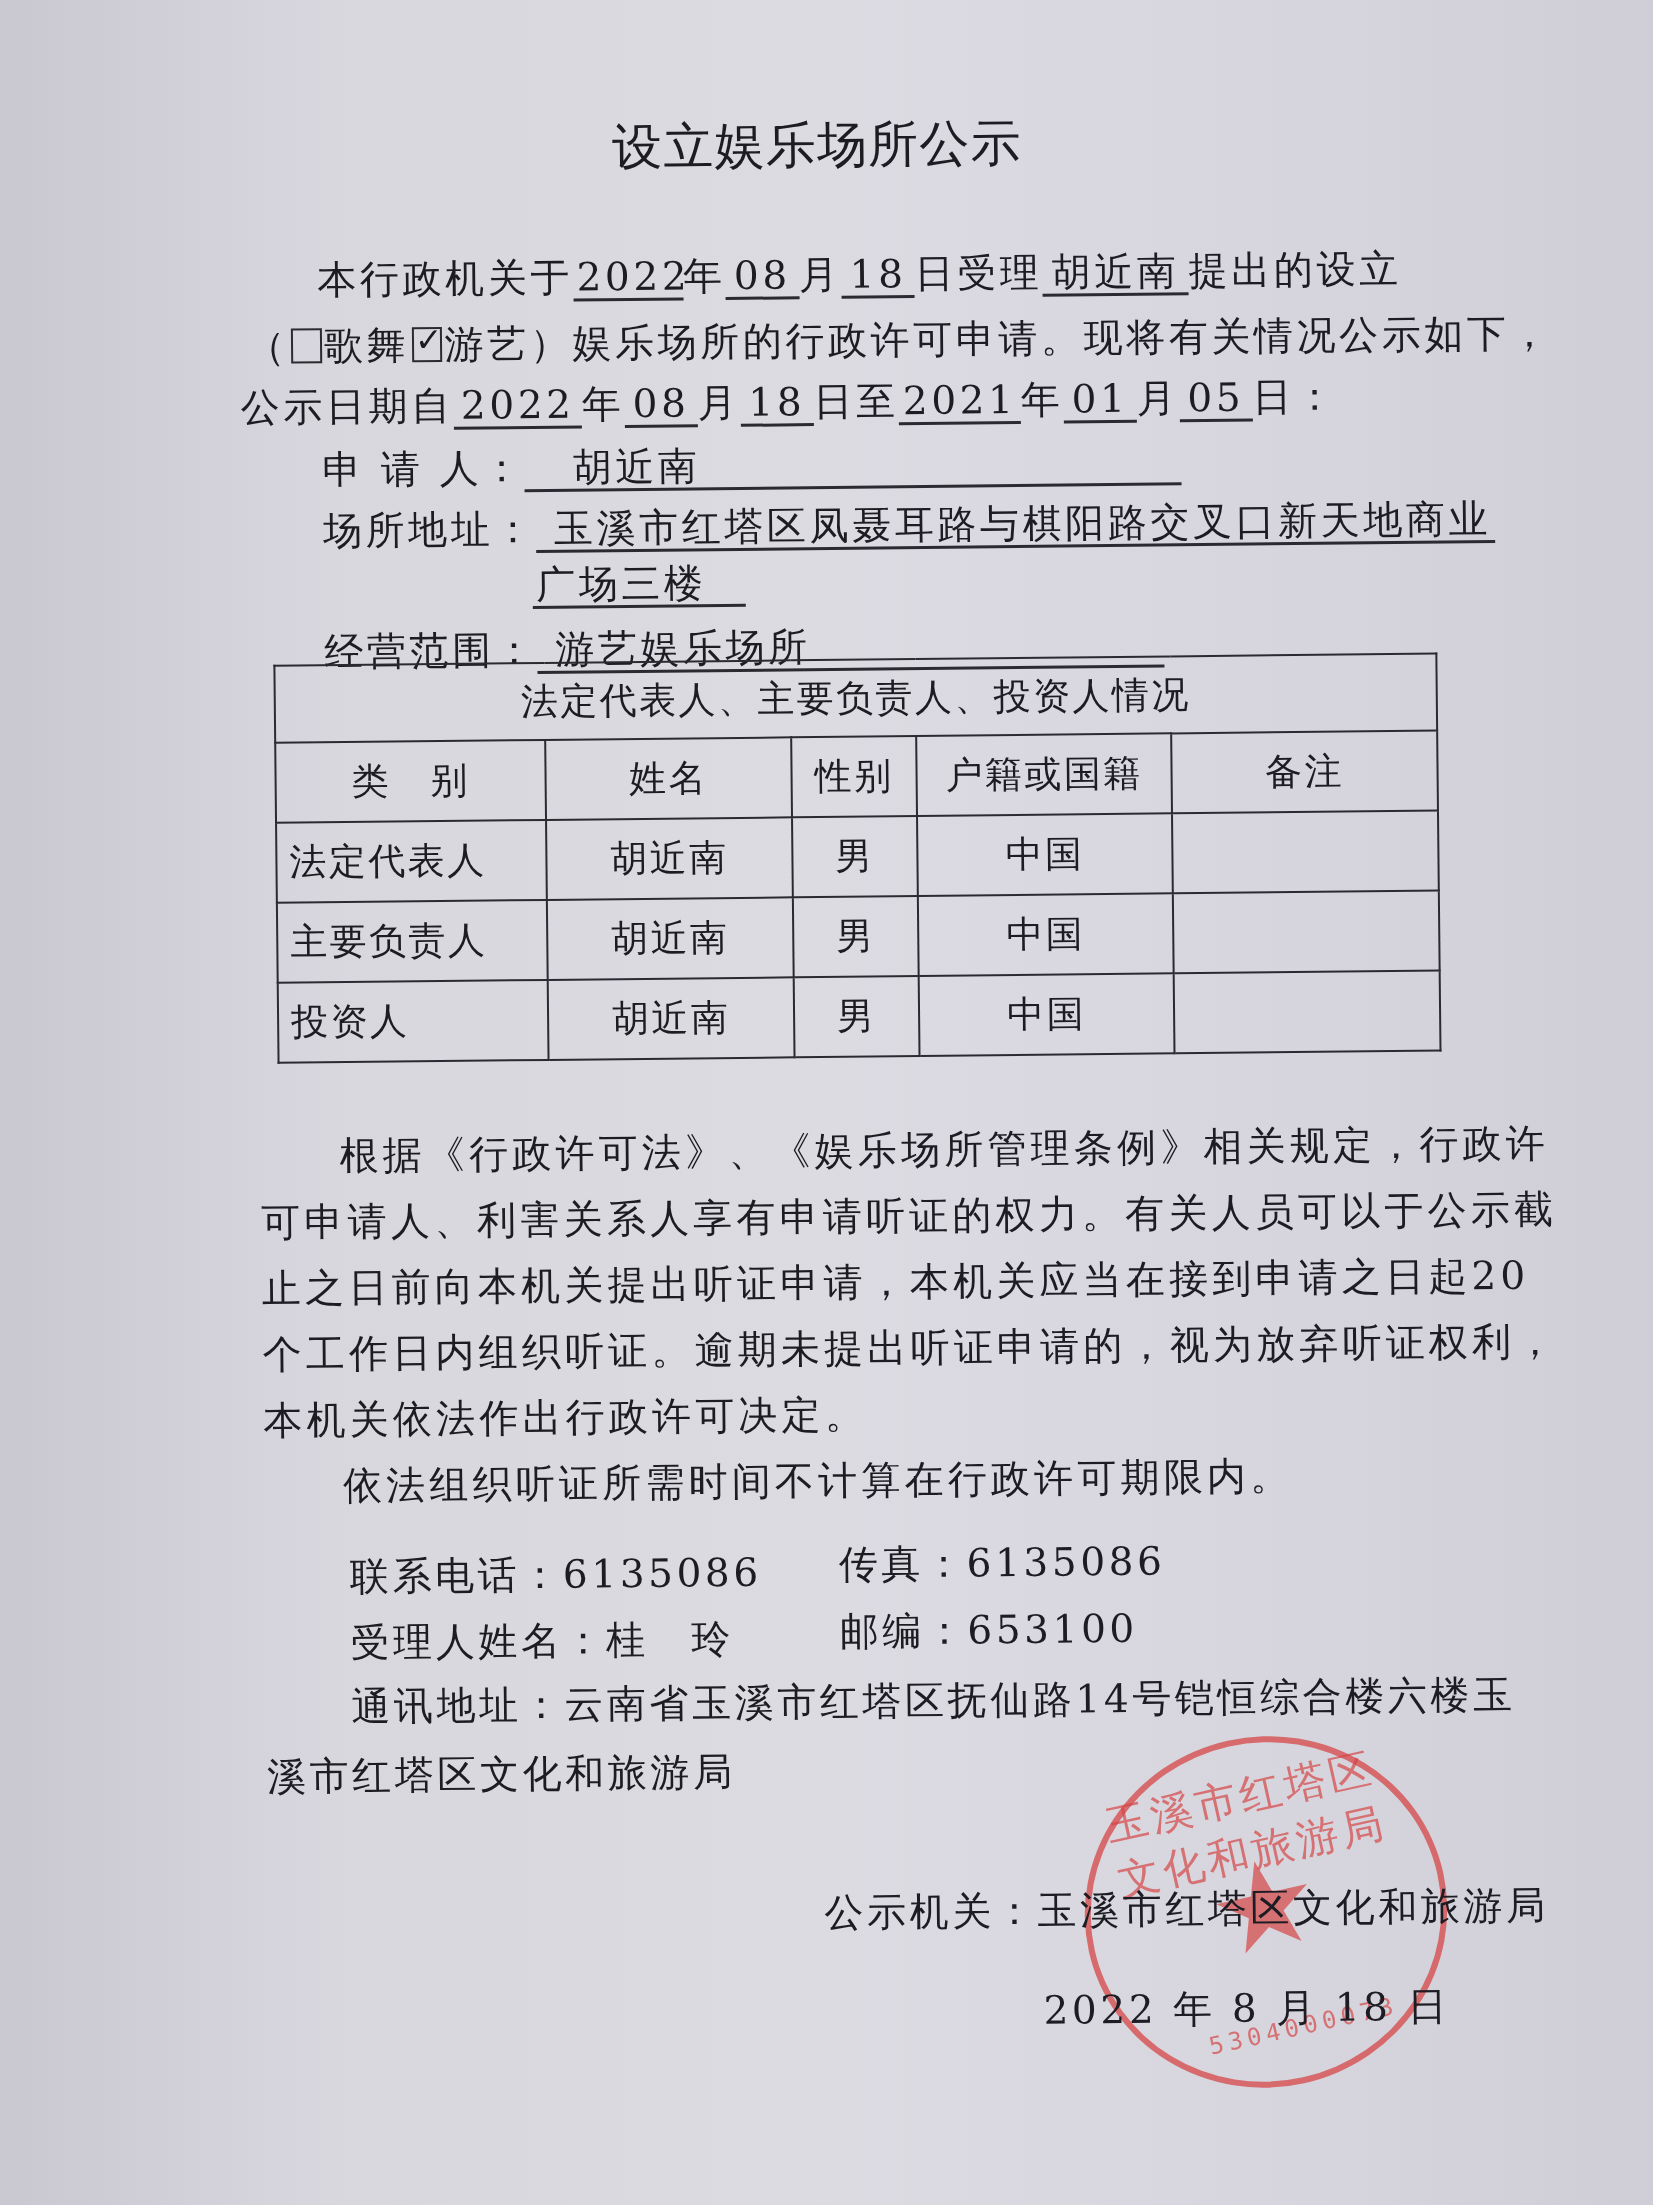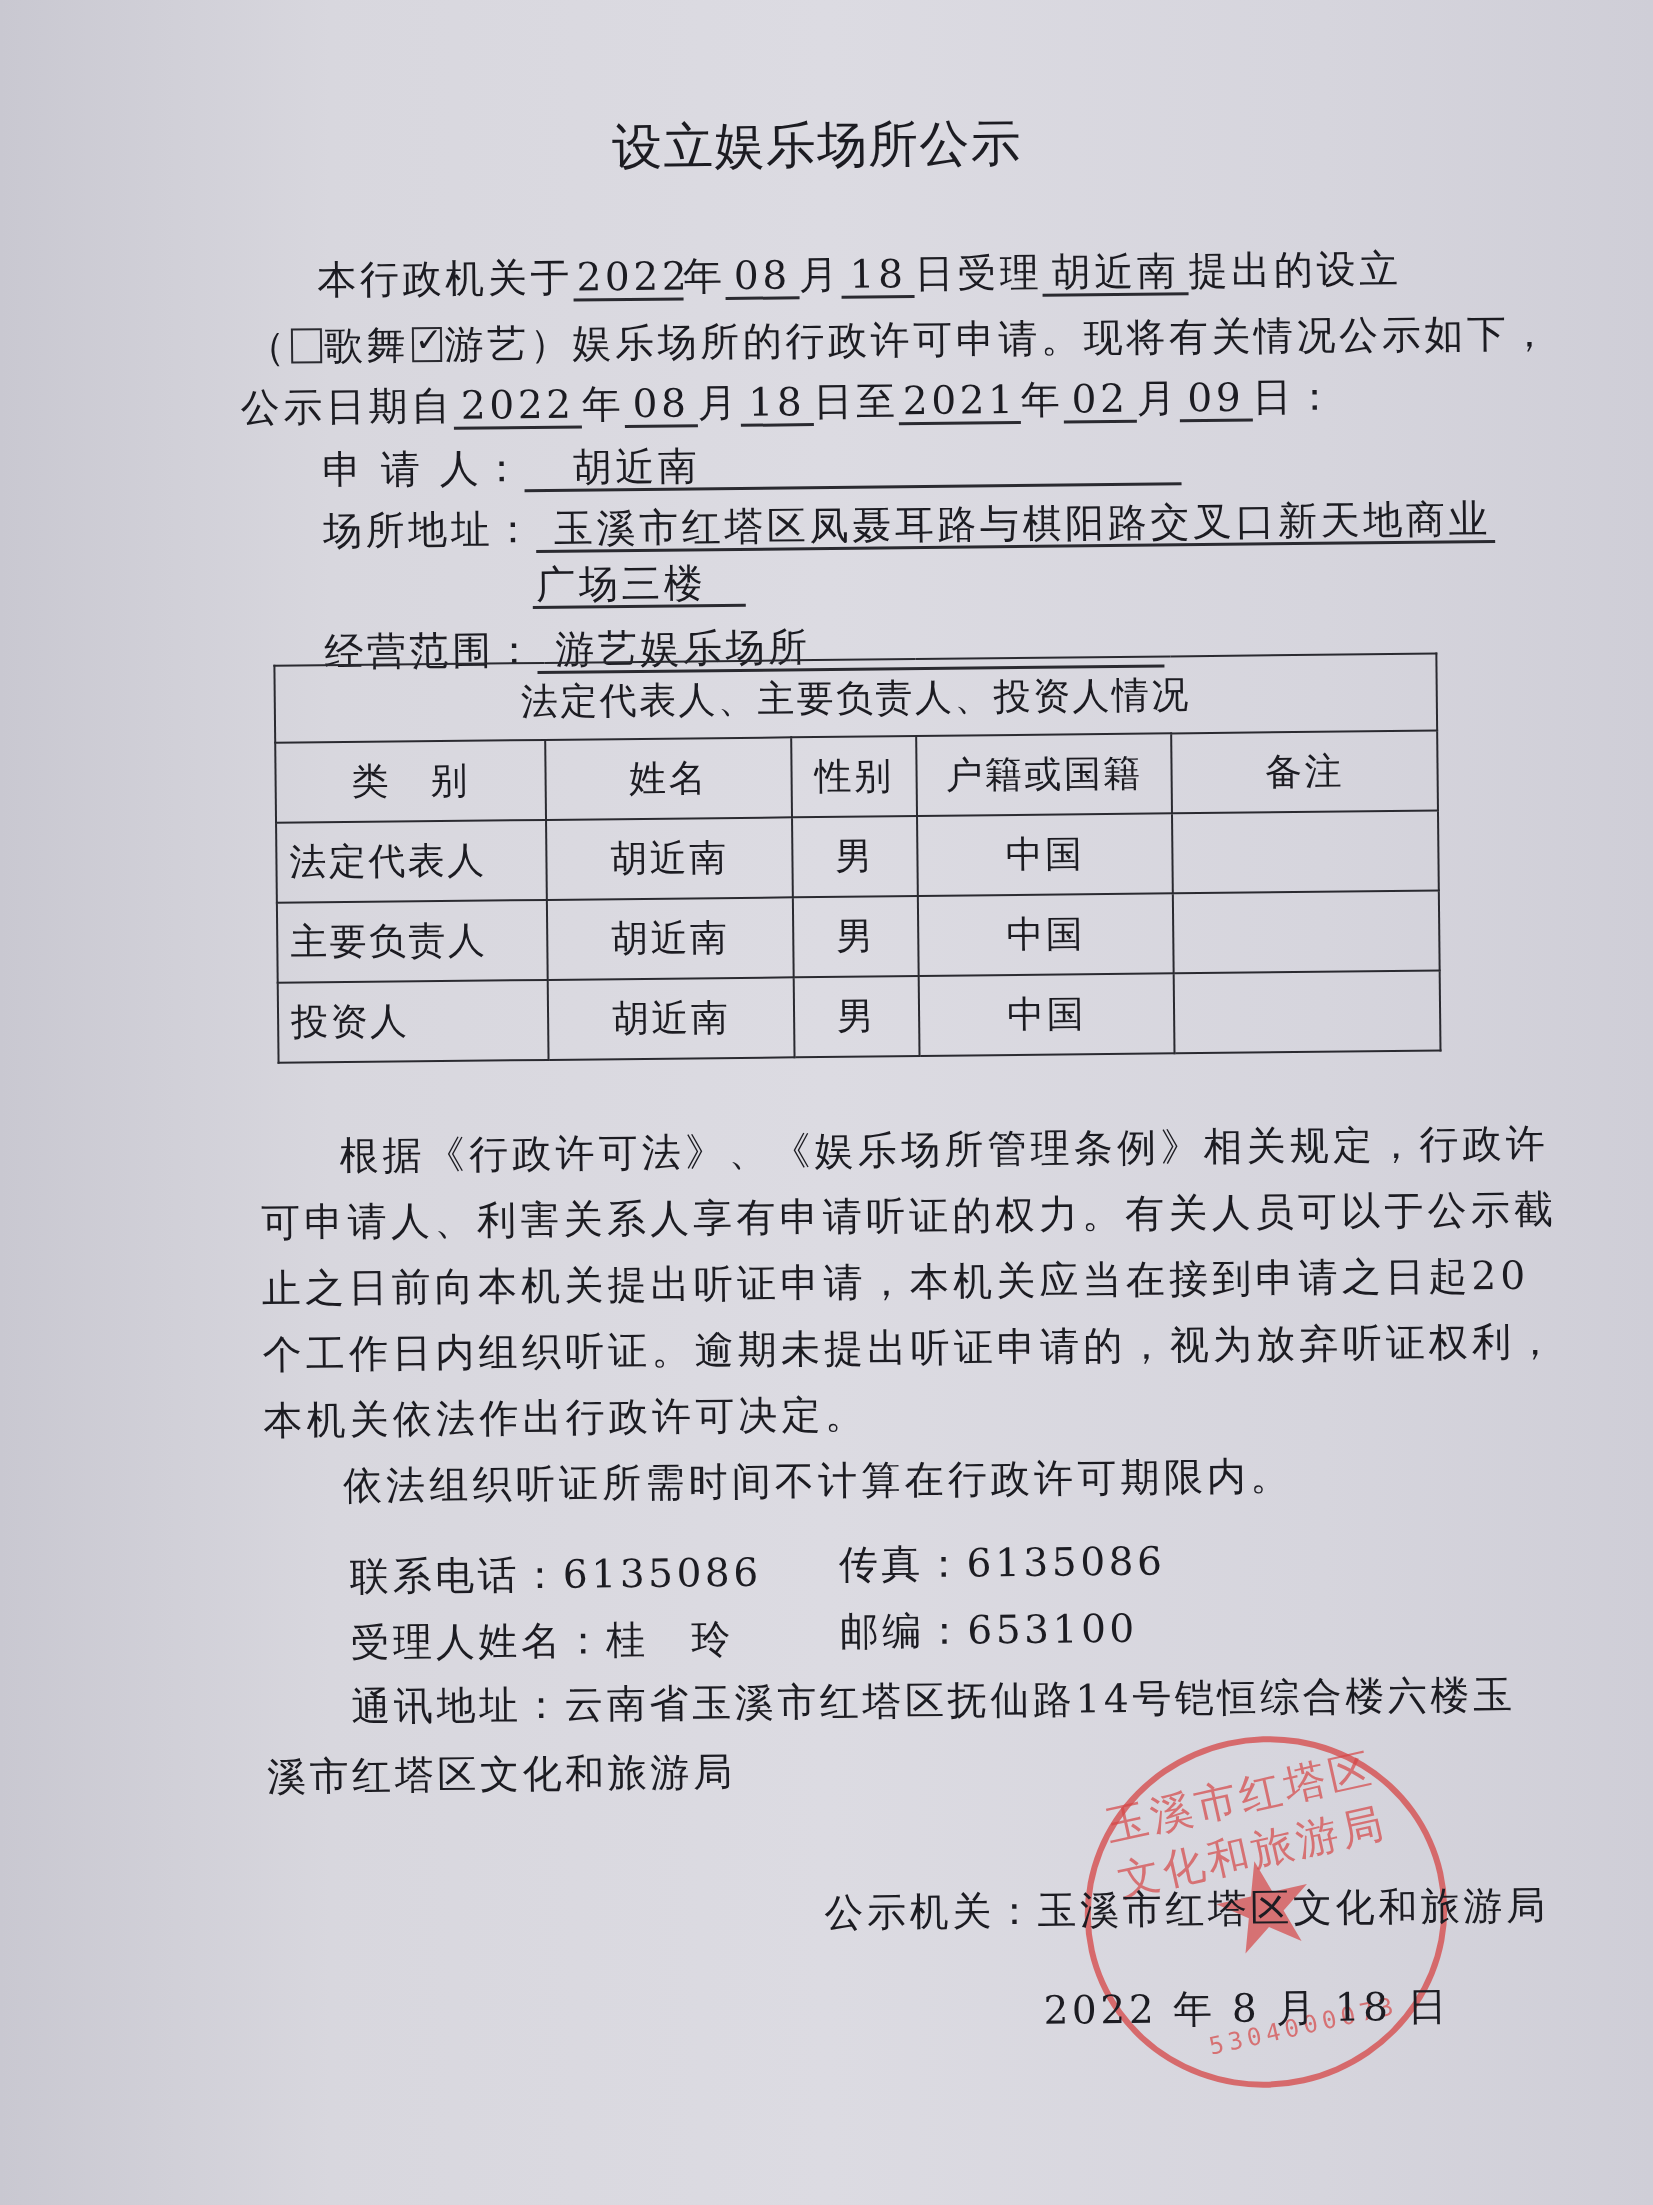--- a/index.html
+++ b/index.html
@@ -49,21 +49,21 @@
 
   <div class="line" style="left:326px; top:248px;">
     <span>本行政机关于</span><span class="u" style="width:103px">2022</span><span>年</span><span class="u" style="width:66px">08</span><span>月</span><span class="u" style="width:66px">18</span><span>日受理</span><span class="u" style="width:139px">胡近南</span><span>提出的设立</span>
   </div>
 
   <div class="line" style="left:254px; top:314px;">
     <span>（</span><span class="box"></span><span>歌舞</span><span class="box checked"></span><span>游艺</span><span>）娱乐场所的行政许可申请。现将有关情况公示如下，</span>
   </div>
 
   <div class="line" style="left:248px; top:375px;">
-    <span>公示日期自</span><span class="u" style="width:121px">2022</span><span>年</span><span class="u" style="width:66px">08</span><span>月</span><span class="u" style="width:66px">18</span><span>日至</span><span class="u" style="width:115px">2021</span><span>年</span><span class="u" style="width:66px">02</span><span>月</span><span class="u" style="width:66px">09</span><span>日：</span>
+    <span>公示日期自</span><span class="u" style="width:121px">2022</span><span>年</span><span class="u" style="width:66px">08</span><span>月</span><span class="u" style="width:66px">18</span><span>日至</span><span class="u" style="width:115px">2021</span><span>年</span><span class="u" style="width:66px">01</span><span>月</span><span class="u" style="width:66px">05</span><span>日：</span>
   </div>
 
   <div class="line" style="left:329px; top:438px;">
     <span>申 请 人：</span><span class="u" style="width:605px; text-align:left; padding-left:48px">胡近南</span>
   </div>
   <div class="line" style="left:329px; top:499px;">
     <span>场所地址：</span><span class="u" style="text-align:left; padding-left:18px">玉溪市红塔区凤聂耳路与棋阳路交叉口新天地商业</span>
   </div>
   <div class="line" style="left:538px; top:559px;">
     <span class="u" style="width:206px; text-align:left">广场三楼</span>

